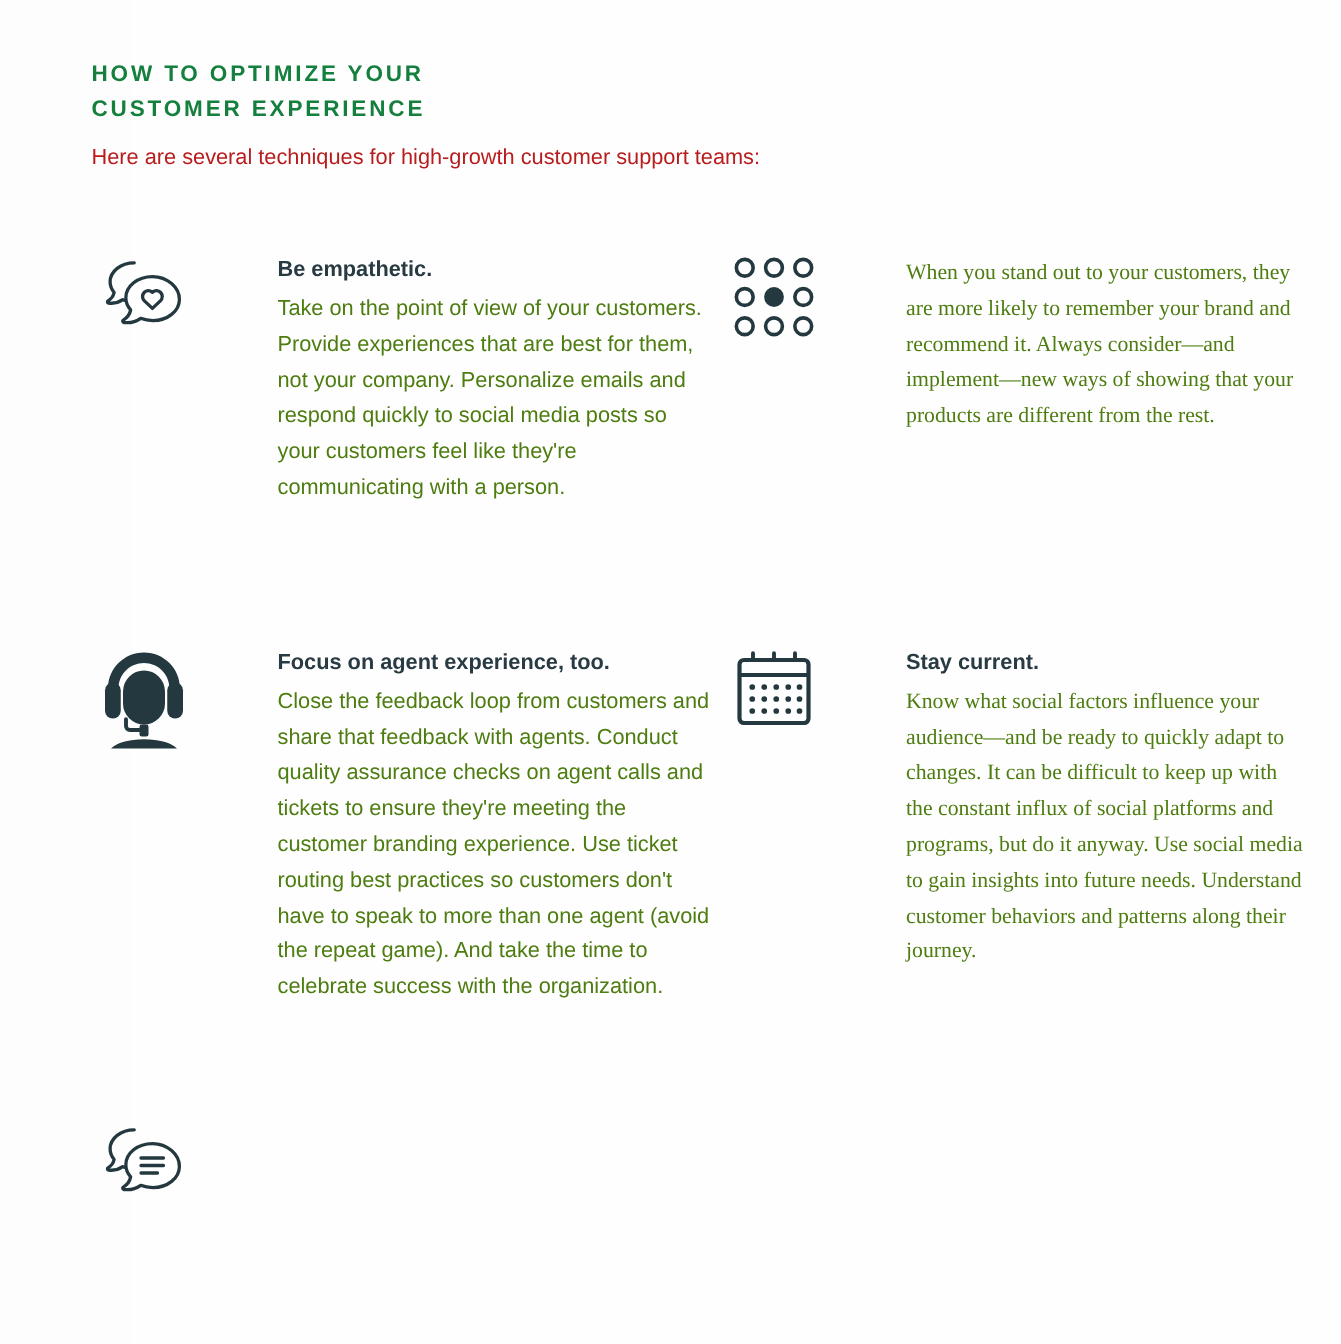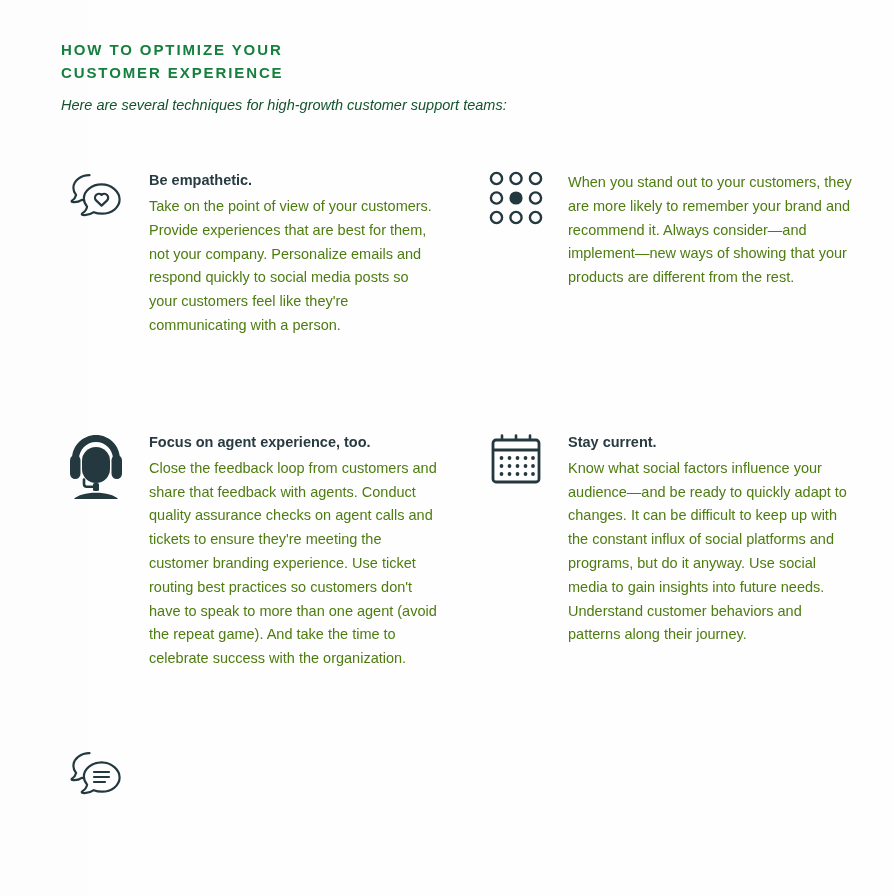--- a/index.html
+++ b/index.html
@@ -49,40 +49,40 @@
     font-weight: bold;
     letter-spacing: 1.9px;
     line-height: 23px;
     text-transform: uppercase;
     margin: 0 0 0 0;
     max-width: 330px;
   }
   .eyebrow .l2 { display: block; }
 
   .intro {
-    color: #14532d;
+    color: #b91c1c;
     font-size: 14.5px;
     line-height: 20px;
     margin: 11px 0 0 0;
-    font-style: italic;
   }
 
   
   .tips {
     margin-top: 42px;
     display: grid;
     grid-template-columns: 424px 1fr;
     grid-auto-rows: min-content;
     column-gap: 0px;
   }
 
   .tip {
     display: flex;
     align-items: flex-start;
     box-sizing: border-box;
+    gap: 36px;
   }
   .tip.row1 { padding-top: 12px; }
   .tip.row2 { padding-top: 93px; }
   .tip.row3 { padding-top: 76px; }
 
   .tip-icon {
     width: 70px;
     min-width: 70px;
     height: 60px;
     margin-right: 18px;
@@ -104,21 +104,21 @@
     line-height: 19px;
     margin: 0 0 5px 0;
   }
   .tip-text {
     color: #4d7c0f;
     font-size: 14.5px;
     line-height: 23.8px;
     margin: 0;
     max-width: 288px;
   }
-  .col-right .tip-text { max-width: 288px; }
+  .col-right .tip-text { max-width: 288px; font-family: Liberation Serif, serif; }
   .col-right .tip-icon { width: 62px; min-width: 62px; margin-right: 21px; }
 
   .col-left  { grid-column: 1; }
   .col-right { grid-column: 2; }
 </style>
 </head>
 <body>
 
 <div class="page-wash"></div>
 <div class="page-wash-inner"></div>

